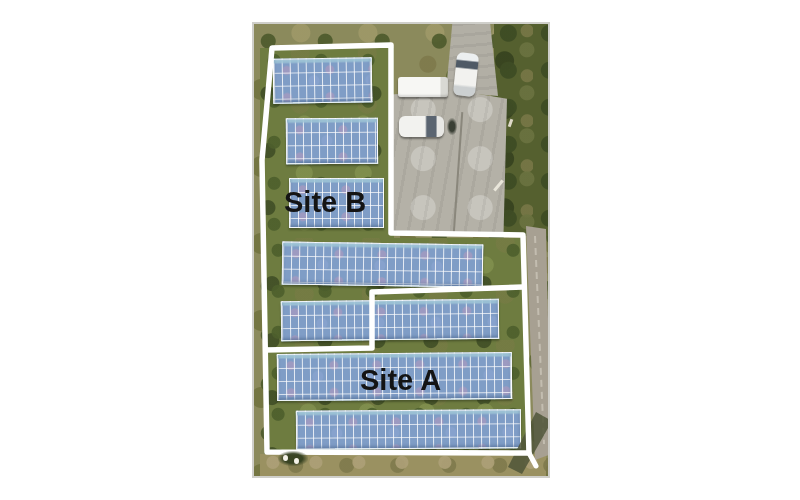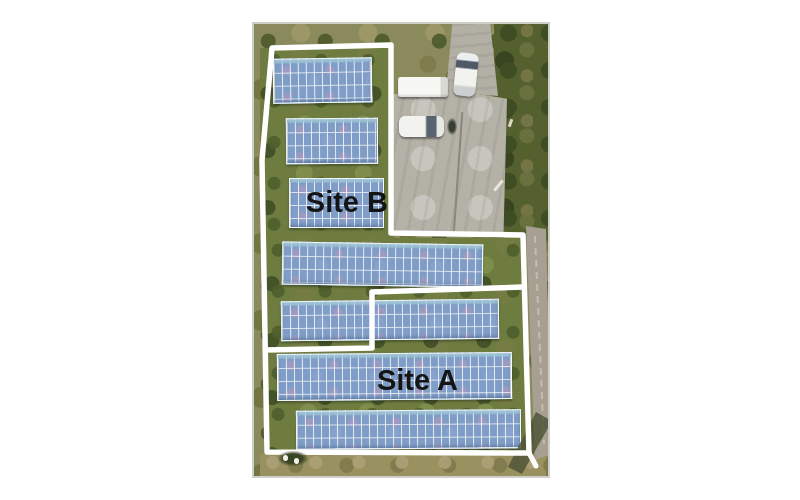--- a/index.html
+++ b/index.html
@@ -91,24 +91,24 @@
   .r2{left:32px;top:94px;width:92px;height:46px;transform:rotate(-0.4deg);}
   .r3{left:35px;top:154px;width:95px;height:50px;}
   .r4{left:28px;top:219px;width:201px;height:43px;transform:rotate(0.8deg);}
   .r5{left:27px;top:276px;width:218px;height:40px;transform:rotate(-0.6deg);}
   .r6{left:23px;top:329px;width:235px;height:47px;transform:rotate(-0.5deg);}
   .r7{left:42px;top:386px;width:225px;height:39px;transform:rotate(-0.4deg);}
   
   .site-label{
     position:absolute;z-index:6;
     font-weight:700;font-size:29px;line-height:1;
-    color:#141414;text-align:right;letter-spacing:0;
+    color:#141414;text-align:left;letter-spacing:0;
   }
   .lbl-b{left:30px;top:164px;width:104px;}
-  .lbl-a{left:100px;top:342px;width:104px;}
+  .lbl-a{left:106px;top:342px;width:104px;}
   
   .veh{position:absolute;z-index:4;border-radius:4px;box-shadow:0 2px 2px rgba(0,0,0,.35);}
   .truck{
     left:144px;top:53px;width:50px;height:20px;border-radius:3px;
     background:linear-gradient(90deg,#f7f7f4 0 84%,#d9d9d4 86% 100%);
     box-shadow:0 2px 2px rgba(0,0,0,.4), inset 0 -2px 2px rgba(0,0,0,.12);
   }
   .sedan{
     left:145px;top:92px;width:45px;height:21px;border-radius:6px;
     background:linear-gradient(90deg,#f2f2ef 0 58%,#5a6470 62% 82%,#e8e8e5 85%);

